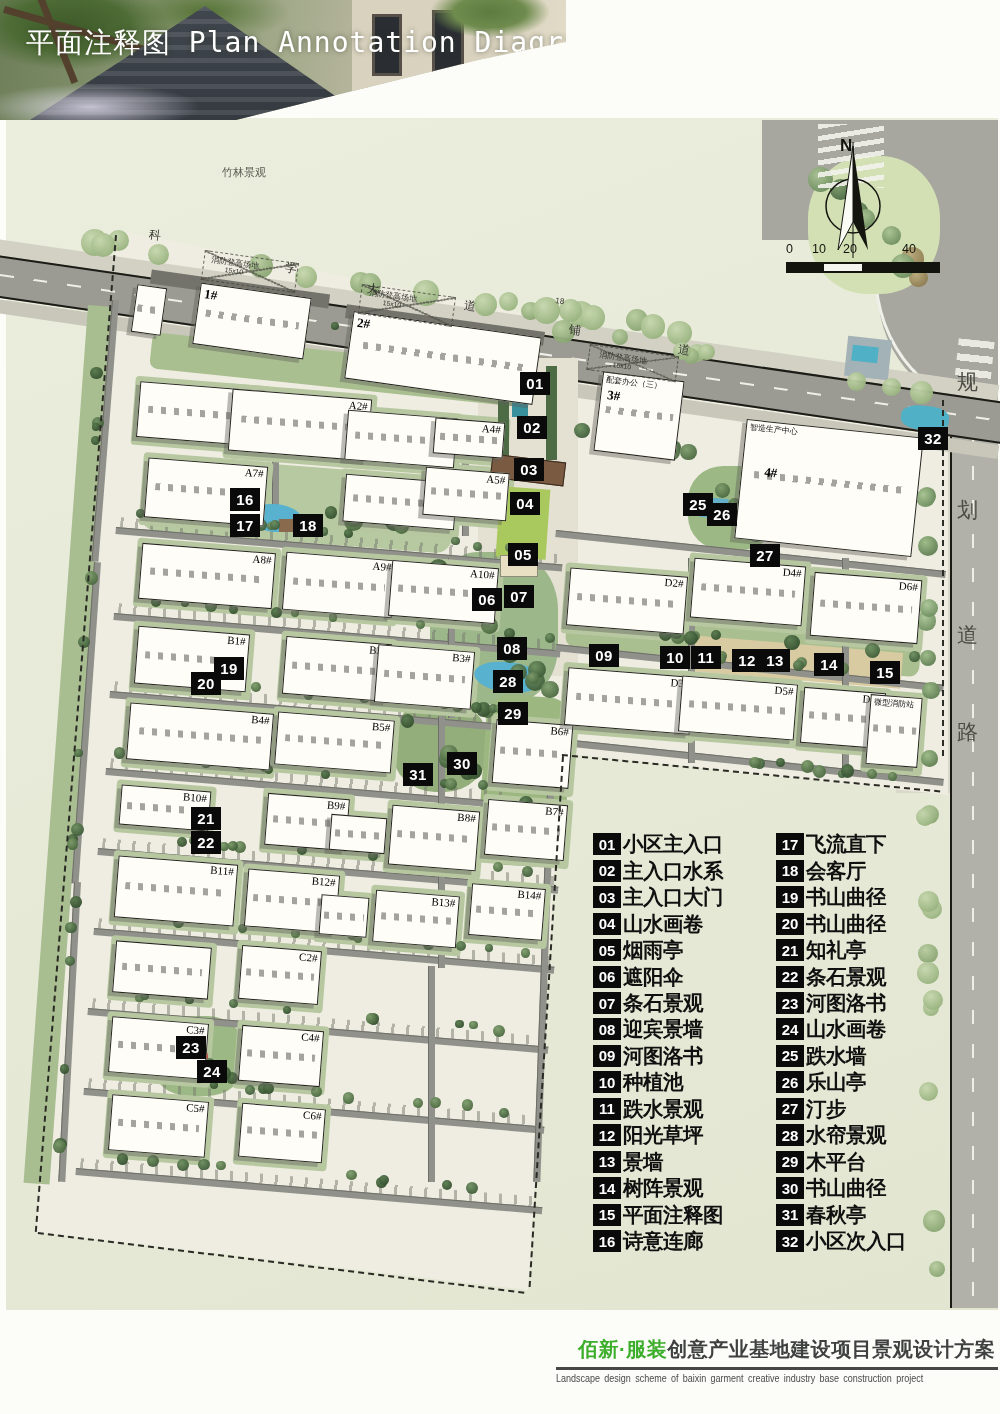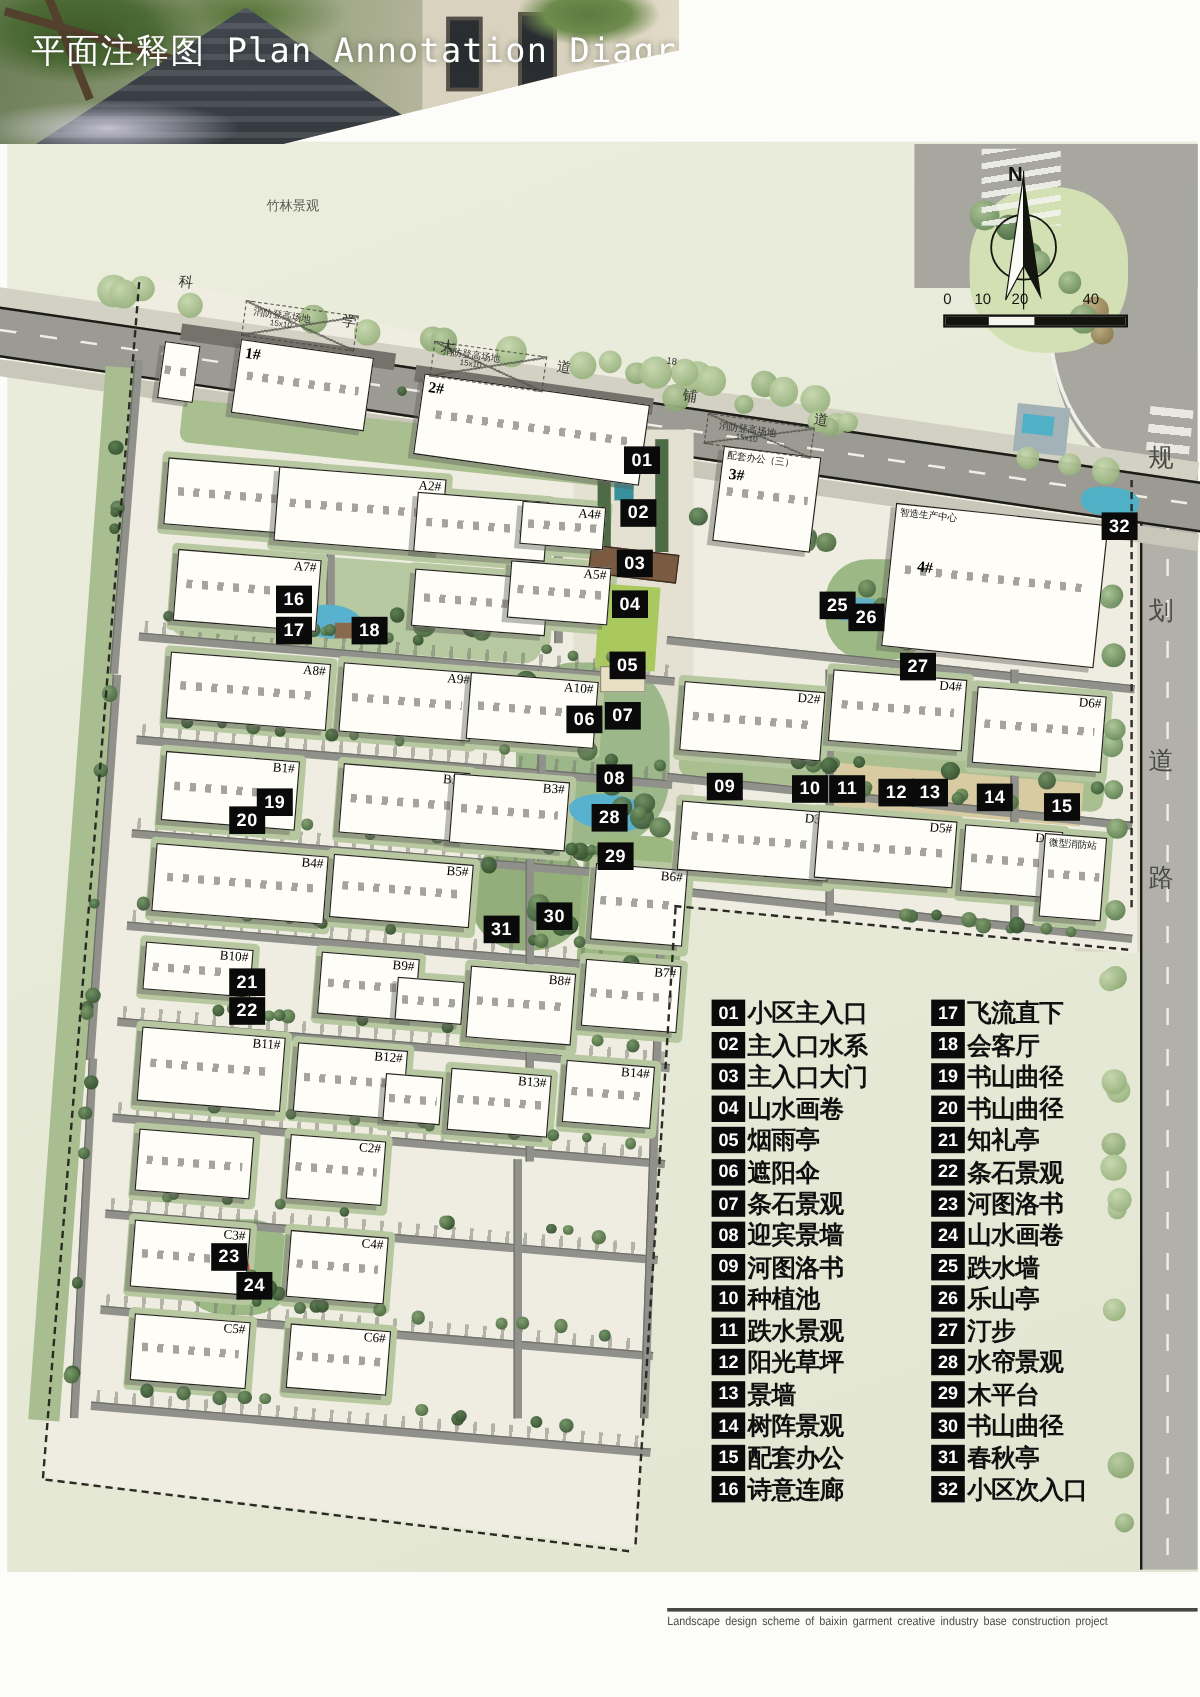--- a/index.html
+++ b/index.html
@@ -230,21 +230,21 @@
           <div class="lgd-row">
             <span class="lgd-no">13</span>
             <span class="lgd-txt">景墙</span>
           </div>
           <div class="lgd-row">
             <span class="lgd-no">14</span>
             <span class="lgd-txt">树阵景观</span>
           </div>
           <div class="lgd-row">
             <span class="lgd-no">15</span>
-            <span class="lgd-txt">配套办公</span>
+            <span class="lgd-txt">平面注释图</span>
           </div>
           <div class="lgd-row">
             <span class="lgd-no">16</span>
             <span class="lgd-txt">诗意连廊</span>
           </div>
         </div>
       <div class="lgd-col c2">
           <div class="lgd-row">
             <span class="lgd-no">17</span>
             <span class="lgd-txt">飞流直下</span>
@@ -851,17 +851,21 @@
     <div class="abs" style="left:30px;top:6px;width:340px;height:114px;background:linear-gradient(#41474e,#343a40),repeating-linear-gradient(180deg,rgba(255,255,255,.1) 0 5px,transparent 5px 13px);background-blend-mode:overlay;clip-path:polygon(175px 0,340px 114px,0 114px)"></div>
     <div class="abs" style="left:352px;top:0;width:140px;height:92px;background:#d9d2bf"></div>
     <div class="abs" style="left:372px;top:14px;width:30px;height:62px;background:#2a2e33;border:3px solid #565049"></div>
     <div class="abs" style="left:432px;top:10px;width:32px;height:66px;background:#2a2e33;border:3px solid #565049"></div>
     <div class="blob" style="left:430px;top:-14px;width:120px;height:52px;background:radial-gradient(closest-side,#5d7a40,#6f8c4e 60%,transparent)"></div>
     <div class="blob" style="left:-20px;top:84px;width:220px;height:46px;background:radial-gradient(closest-side,rgba(233,228,246,.8),transparent)"></div>
     <div class="banner-title">平面注释图 Plan Annotation Diagram</div>
   </div>
 
   <div class="footer">
+    <div class="f-line1">
+      <span class="f-brand">佰新·服装</span>
+      <span class="f-title">创意产业基地建设项目景观设计方案</span>
+    </div>
     <div class="f-rule"></div>
     <div class="f-sub">Landscape design scheme of baixin garment creative industry base construction project</div>
   </div>
 
 </div>
 
 </body></html>

